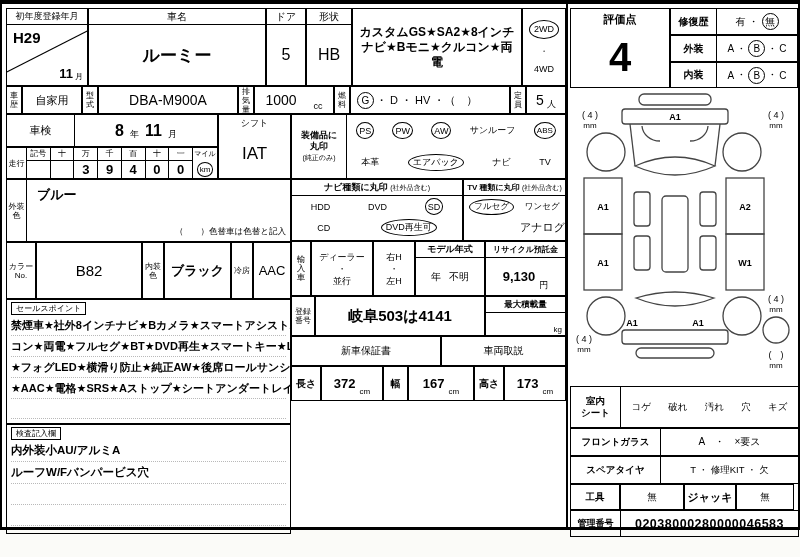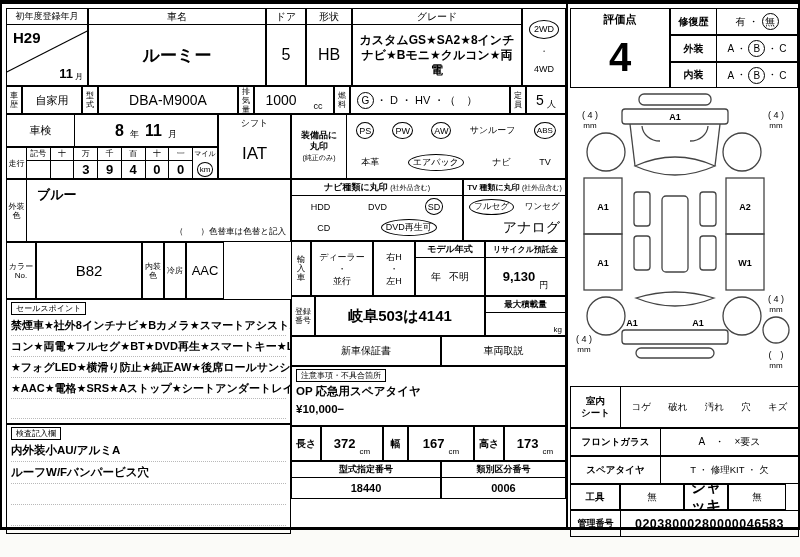--- a/index.html
+++ b/index.html
@@ -53,21 +53,20 @@
     </div>
     <div class="c col" style="width:40px;height:78px">
       <div class="hdr">ドア</div>
       <div class="cen" style="flex:1;font-size:16px">5</div>
     </div>
     <div class="c col" style="width:46px;height:78px">
       <div class="hdr">形状</div>
       <div class="cen" style="flex:1;font-size:16px">HB</div>
     </div>
     <div class="c col" style="width:170px;height:78px">
-      <div class="hdr">グレード</div>
       <div class="cen b" style="flex:1;font-size:12px;line-height:15px;padding:0 3px;word-break:break-all">カスタムGS★SA2★8インチナビ★Bモニ★クルコン★両電</div>
     </div>
     <div class="c col cen" style="width:44px;height:78px;justify-content:space-evenly">
       <span class="circ" style="font-size:9px">2WD</span>
       <span style="font-size:8px;line-height:4px">・</span>
       <span style="font-size:9px">4WD</span>
     </div>
   </div>
 
   <div class="leftB row">
@@ -154,20 +153,21 @@
       </div>
     </div>
 
     <div class="row" style="height:57px">
       <div class="c col cen" style="width:30px;font-size:8px;line-height:9px">
         <span>カラー</span>
         <span>No.</span>
       </div>
       <div class="c cen" style="width:106px;font-size:15px">B82</div>
       <div class="c vl" style="width:22px">内装色</div>
+      <div class="c cen b" style="width:67px;font-size:13px">ブラック</div>
       <div class="c vl" style="width:22px">冷房</div>
       <div class="c cen" style="width:38px;font-size:13px">AAC</div>
     </div>
 
     <div class="c col" style="height:125px;padding:2px 4px">
       <span class="tab" style="align-self:flex-start">セールスポイント</span>
       <div class="b dotline" style="font-size:11px;line-height:20px;white-space:nowrap">禁煙車★社外8インチナビ★Bカメラ★スマートアシスト2★クル</div>
       <div class="b dotline" style="font-size:11px;line-height:20px;white-space:nowrap">コン★両電★フルセグ★BT★DVD再生★スマートキー★LED</div>
       <div class="b dotline" style="font-size:11px;line-height:20px;white-space:nowrap">★フォグLED★横滑り防止★純正AW★後席ロールサンシェード</div>
       <div class="b dotline" style="font-size:11px;line-height:20px;white-space:nowrap">★AAC★電格★SRS★Aストップ★シートアンダートレイ★</div>
@@ -225,21 +225,21 @@
       </div>
       <div class="c col" style="width:103px">
         <div class="hdr b" style="font-size:8px">
           <span>TV 種類に丸印</span>
           <span style="font-weight:normal;font-size:7px">(社外品含む)</span>
         </div>
         <div class="row cen" style="flex:1;justify-content:space-around;font-size:8.5px">
           <span class="circ" style="font-size:8.5px;min-height:15px">フルセグ</span>
           <span>ワンセグ</span>
         </div>
-        <div class="row cen" style="flex:1;font-size:14px;justify-content:center;padding-left:34px;padding-bottom:2px">
+        <div class="row cen" style="flex:1;font-size:11px;justify-content:flex-end;padding-left:34px;padding-bottom:2px">
           <span>アナログ</span>
         </div>
       </div>
     </div>
 
     <div class="row" style="height:55px">
       <div class="c vl" style="width:20px;font-size:8.5px">輸入車</div>
       <div class="c col cen" style="width:62px;font-size:9px;line-height:12px">
         <span>ディーラー</span>
         <span>・</span>
@@ -276,54 +276,39 @@
         </div>
       </div>
     </div>
 
 
     <div class="row" style="height:30px">
       <div class="c cen" style="width:150px;font-size:10px">新車保証書</div>
       <div class="c cen" style="width:125px;font-size:10px">車両取説</div>
     </div>
 
-    <div class="c col" style="height:60px;padding:2px 4px">
-      <span class="tab" style="align-self:flex-start">注意事項・不具合箇所</span>
-      <div class="b" style="font-size:11.5px;line-height:18px">OP 応急用スペアタイヤ</div>
-      <div class="b" style="font-size:11.5px;line-height:18px">¥10,000−</div>
-    </div>
 
     <div class="row" style="height:35px">
       <div class="c cen b" style="width:30px;font-size:10px">長さ</div>
       <div class="c cen" style="width:62px;gap:4px">
         <span class="b" style="font-size:13px">372</span>
         <span style="font-size:8px;align-self:flex-end;padding-bottom:4px">cm</span>
       </div>
       <div class="c cen b" style="width:25px;font-size:10px">幅</div>
       <div class="c cen" style="width:66px;gap:4px">
         <span class="b" style="font-size:13px">167</span>
         <span style="font-size:8px;align-self:flex-end;padding-bottom:4px">cm</span>
       </div>
       <div class="c cen b" style="width:30px;font-size:10px">高さ</div>
       <div class="c cen" style="width:62px;gap:4px">
         <span class="b" style="font-size:13px">173</span>
         <span style="font-size:8px;align-self:flex-end;padding-bottom:4px">cm</span>
       </div>
     </div>
 
-    <div class="row" style="height:38px">
-      <div class="c col" style="width:150px">
-        <div class="hdr b" style="font-size:9px">型式指定番号</div>
-        <div class="cen b" style="flex:1;font-size:11px">18440</div>
-      </div>
-      <div class="c col" style="width:125px">
-        <div class="hdr b" style="font-size:9px">類別区分番号</div>
-        <div class="cen b" style="flex:1;font-size:11px">0006</div>
-      </div>
-    </div>
   </div>
 
   <div class="rcol">
     <div class="row">
       <div class="c col" style="width:100px;height:80px">
         <div class="b" style="font-size:11px;text-align:center;padding-top:3px">評価点</div>
         <div class="cen b" style="flex:1;font-size:40px;line-height:40px">4</div>
       </div>
       <div class="col" style="width:128px;height:80px">
         <div class="c row" style="height:27px">
@@ -425,21 +410,21 @@
         <div class="cen b" style="width:90px;font-size:9.5px;border-right:1px solid #000;height:100%">フロントガラス</div>
         <div class="cen" style="flex:1;font-size:10px">A　・　×要ス</div>
       </div>
       <div class="c row" style="height:28px">
         <div class="cen b" style="width:90px;font-size:9.5px;border-right:1px solid #000;height:100%">スペアタイヤ</div>
         <div class="cen" style="flex:1;font-size:9.5px">T ・ 修理KIT ・ 欠</div>
       </div>
       <div class="row" style="height:26px">
         <div class="c cen b" style="width:50px;font-size:9.5px">工具</div>
         <div class="c cen" style="width:64px;font-size:9.5px">無</div>
-        <div class="c cen b" style="width:44px;font-size:15px">ジャッキ</div>
+        <div class="c cen b" style="width:52px;font-size:11px">ジャッキ</div>
         <div class="c cen" style="width:58px;font-size:9.5px">無</div>
       </div>
       <div class="c row" style="height:27px">
         <div class="cen b" style="width:50px;font-size:9px;border-right:1px solid #000;height:100%">管理番号</div>
         <div class="cen b" style="flex:1;font-size:12.5px;letter-spacing:0.5px">02038000280000046583</div>
       </div>
     </div>
   </div>
 
   <div class="vdiv"></div>

